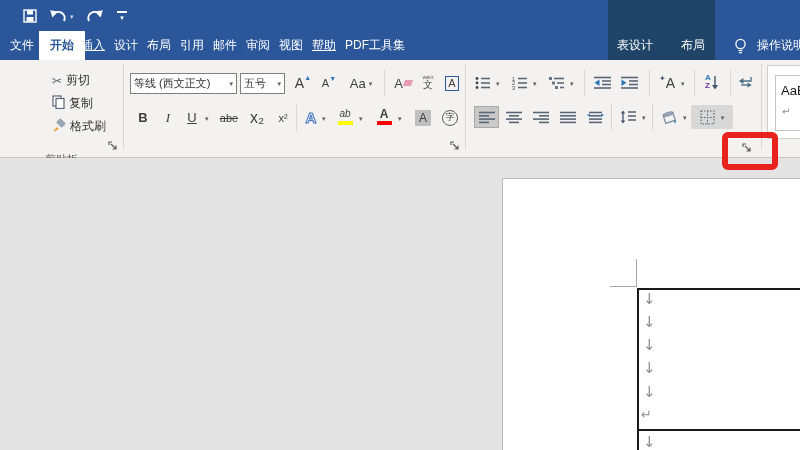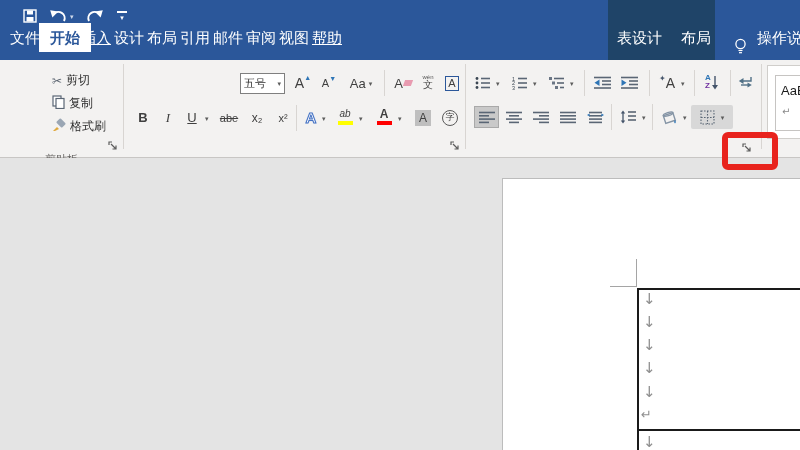--- a/index.html
+++ b/index.html
@@ -5,21 +5,21 @@
   html,body{margin:0;padding:0;}
   #app{position:relative;width:800px;height:450px;overflow:hidden;background:#e4e4e4;
        font-family:"Liberation Sans","DejaVu Sans",sans-serif;-webkit-font-smoothing:antialiased;}
   .ab{position:absolute;}
   
   #topbar{left:0;top:0;width:800px;height:60px;background:#2b579a;}
   #ctxband{left:608px;top:0;width:107px;height:60px;background:#1f4468;}
   #ctxtitle{left:608px;top:5px;width:107px;text-align:center;font-size:11.5px;color:#aebfd9;}
   .qicon{position:absolute;display:flex;align-items:center;justify-content:center;}
   
-  .tab{position:absolute;top:23px;height:29px;line-height:29px;color:#fff;font-size:15px;white-space:nowrap;cursor:default;}
+  .tab{position:absolute;top:31px;height:29px;line-height:29px;color:#fff;font-size:12px;white-space:nowrap;cursor:default;}
   .tab.sel{background:#fff;color:#2b579a;padding:0 11px;font-weight:bold;}
   
   #ribbon{left:0;top:60px;width:800px;height:98px;background:#f3f2f1;border-bottom:1px solid #c8c6c4;box-sizing:border-box;}
   .grp-sep{position:absolute;top:4px;height:85px;width:1px;background:#d8d5d2;}
   .glabel{position:absolute;top:79px;font-size:11px;color:#605e5c;white-space:nowrap;}
   .combo{position:absolute;background:#fff;border:1px solid #7f7f7f;font-size:11px;color:#303030;display:flex;align-items:center;padding:0 3px;box-sizing:border-box;white-space:nowrap;}
   .combo .dd{margin-left:auto;}
   .dd{font-size:7px;color:#5c5c5c;line-height:1;}
   .rbtn{position:absolute;display:flex;align-items:center;justify-content:center;color:#404040;}
   .smallrow{position:absolute;display:flex;align-items:center;gap:4px;font-size:12px;color:#303030;white-space:nowrap;}
@@ -72,20 +72,21 @@
   <span class="tab" style="left:10px;">文件</span>
   <span class="tab sel" style="left:39px;">开始</span>
   <span class="tab" style="left:81px;text-decoration:underline;">插入</span>
   <span class="tab" style="left:114px;">设计</span>
   <span class="tab" style="left:147px;">布局</span>
   <span class="tab" style="left:180px;">引用</span>
   <span class="tab" style="left:213px;">邮件</span>
   <span class="tab" style="left:246px;">审阅</span>
   <span class="tab" style="left:279px;">视图</span>
   <span class="tab" style="left:312px;text-decoration:underline;">帮助</span>
+  <span class="tab" style="left:345px;">PDF工具集</span>
   <span class="tab" style="left:617px;">表设计</span>
   <span class="tab" style="left:681px;">布局</span>
   <span class="qicon" style="left:734px;top:38px;">
     <svg width="13" height="17" viewBox="0 0 13 17">
         <circle cx="6.5" cy="6" r="4.6" fill="none" stroke="#fff" stroke-width="1.3"></circle>
         <line x1="4.5" y1="12.5" x2="8.5" y2="12.5" stroke="#fff" stroke-width="1.2"></line>
         <line x1="5" y1="14.7" x2="8" y2="14.7" stroke="#fff" stroke-width="1.2"></line>
       </svg>
   </span>
   <span class="tab" style="left:757px;width:43px;overflow:hidden;">操作说明搜索</span>
@@ -112,20 +113,24 @@
     </div>
     <span class="glabel" style="left:0;width:123px;text-align:center;margin-top:13px;">剪贴板</span>
     <span class="qicon" style="left:108px;top:81px;">
       <svg width="10" height="10" viewBox="0 0 10 10">
           <path d="M1 4 V1 H4" fill="none" stroke="#5c5c5c" stroke-width="1.2"></path>
           <path d="M3 3 L8 8 M8 4.5 V8 H4.5" fill="none" stroke="#5c5c5c" stroke-width="1.2"></path>
         </svg>
     </span>
     <div class="grp-sep" style="left:123px;"></div>
 
+    <div class="combo" style="left:130px;top:13px;width:107px;height:21px;">
+      <span>等线 (西文正文)</span>
+      <span class="dd">▾</span>
+    </div>
     <div class="combo" style="left:240px;top:13px;width:45px;height:21px;">
       <span>五号</span>
       <span class="dd">▾</span>
     </div>
     <div class="rbtn" style="left:291px;top:11px;width:24px;height:24px;">
       <span style="font-size:14px;">A</span>
         <span style="font-size:7px;color:#2e75b6;position:relative;top:-6px;">▲</span>
     </div>
     <div class="rbtn" style="left:317px;top:11px;width:24px;height:24px;">
       <span style="font-size:11px;">A</span>
@@ -154,21 +159,21 @@
     <div class="rbtn" style="left:158px;top:47px;width:20px;height:21px;font-style:italic;font-size:13px;font-family:'Liberation Serif',serif;">
         <span>I</span>
       </div>
     <div class="rbtn" style="left:182px;top:47px;width:20px;height:21px;font-size:13px;text-decoration:underline;">
         <span>U</span>
       </div>
     <span class="dd ab" style="left:205px;top:55px;">▾</span>
     <div class="rbtn" style="left:215px;top:47px;width:28px;height:21px;font-size:11px;text-decoration:line-through;">
         <span>abe</span>
       </div>
-    <div class="rbtn" style="left:245px;top:47px;width:24px;height:21px;font-size:12px;">
+    <div class="rbtn" style="left:245px;top:47px;width:24px;height:21px;font-size:16px;">
         <span>x₂</span>
       </div>
     <div class="rbtn" style="left:271px;top:47px;width:24px;height:21px;font-size:11px;">
         <span>x²</span>
       </div>
     <div class="grp-sep" style="left:296px;top:45px;height:26px;"></div>
     <div class="rbtn" style="left:301px;top:47px;width:20px;height:21px;">
       <span style="font-size:15px;font-weight:bold;color:#fff;-webkit-text-stroke:1px #4472c4;text-shadow:0 0 1px #4472c4;">A</span>
     </div>
     <span class="dd ab" style="left:322px;top:55px;">▾</span>

